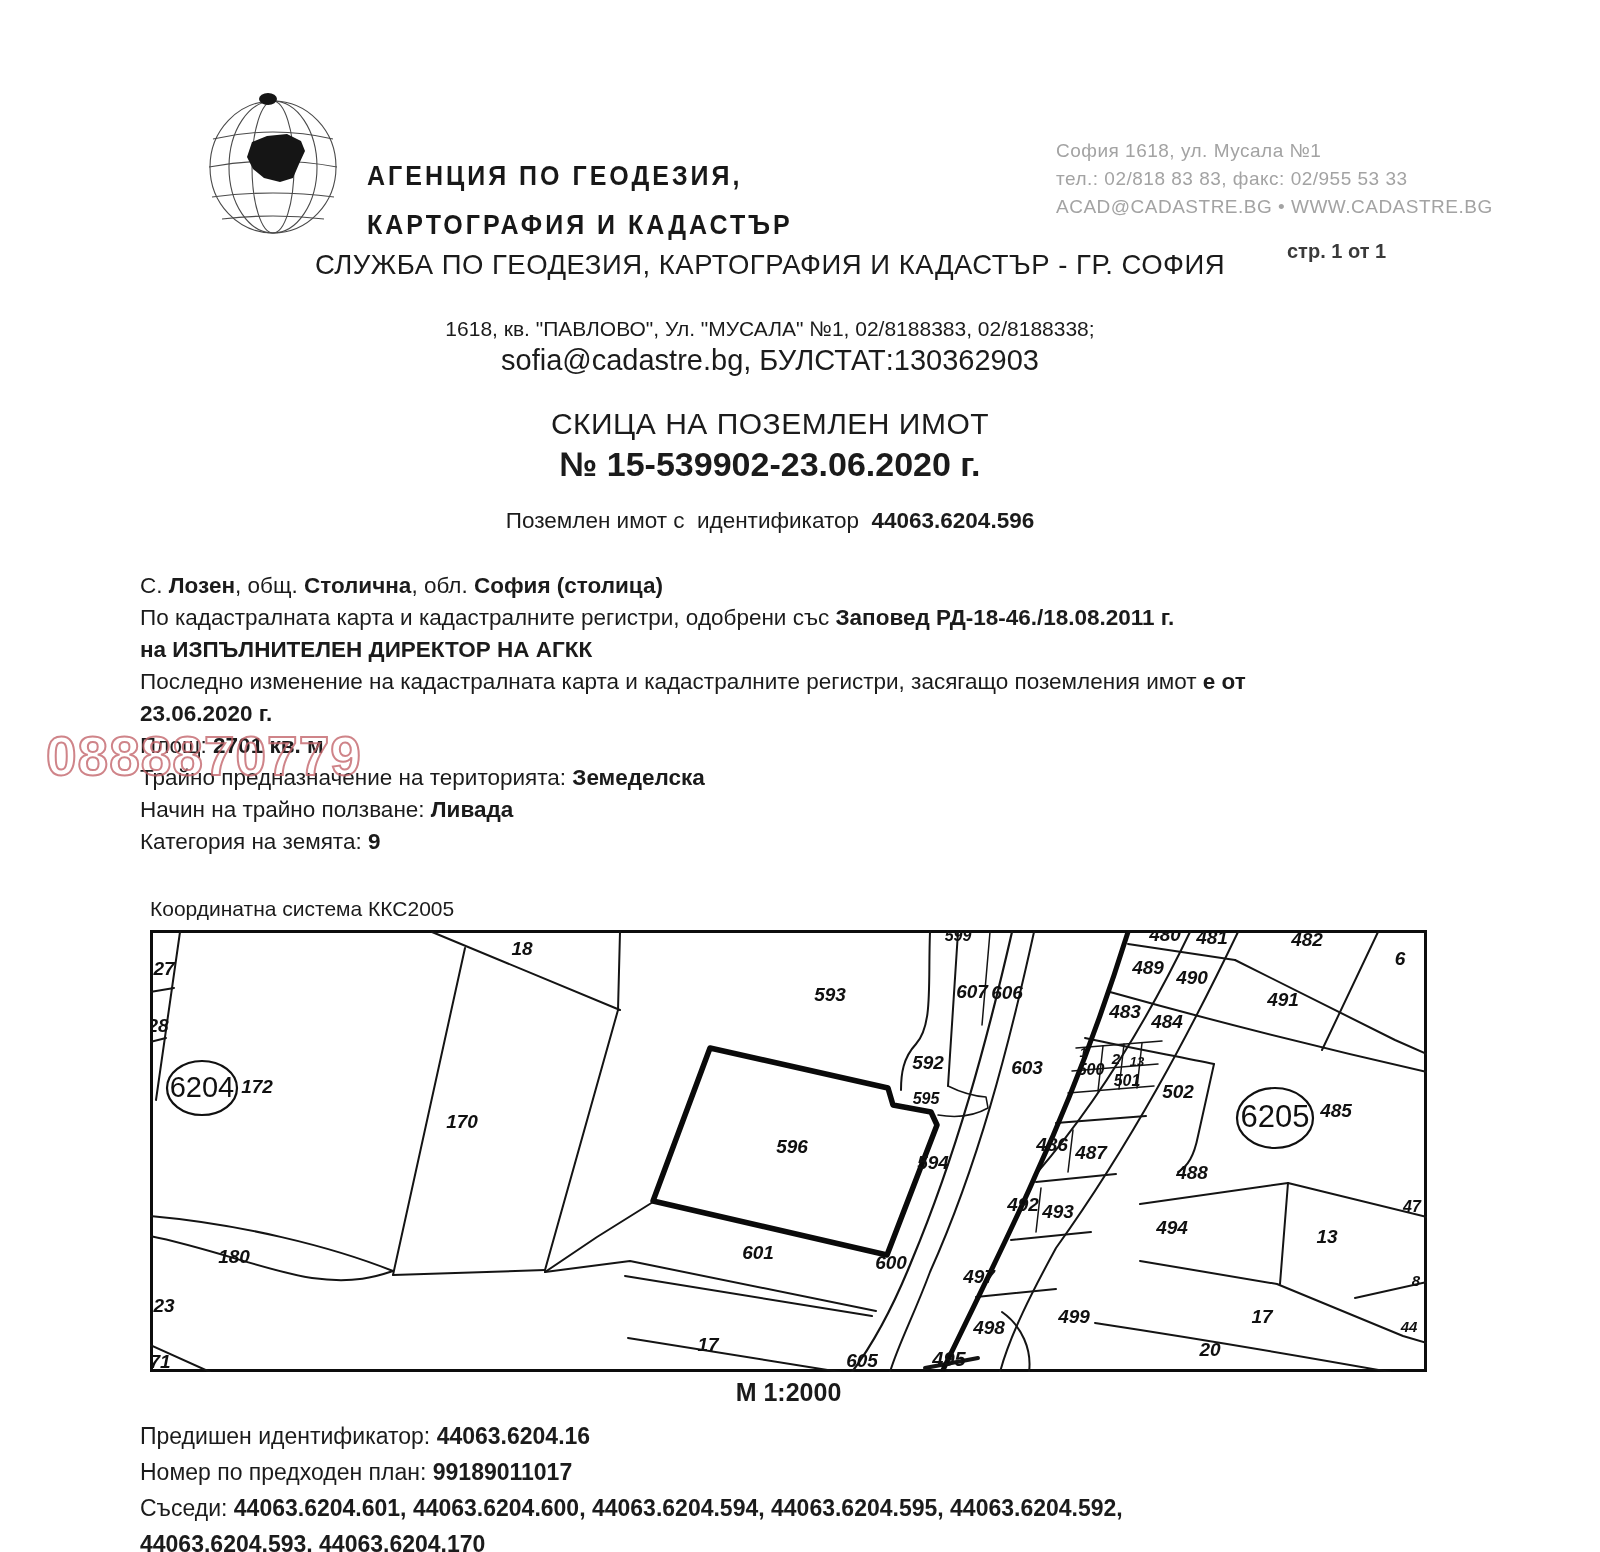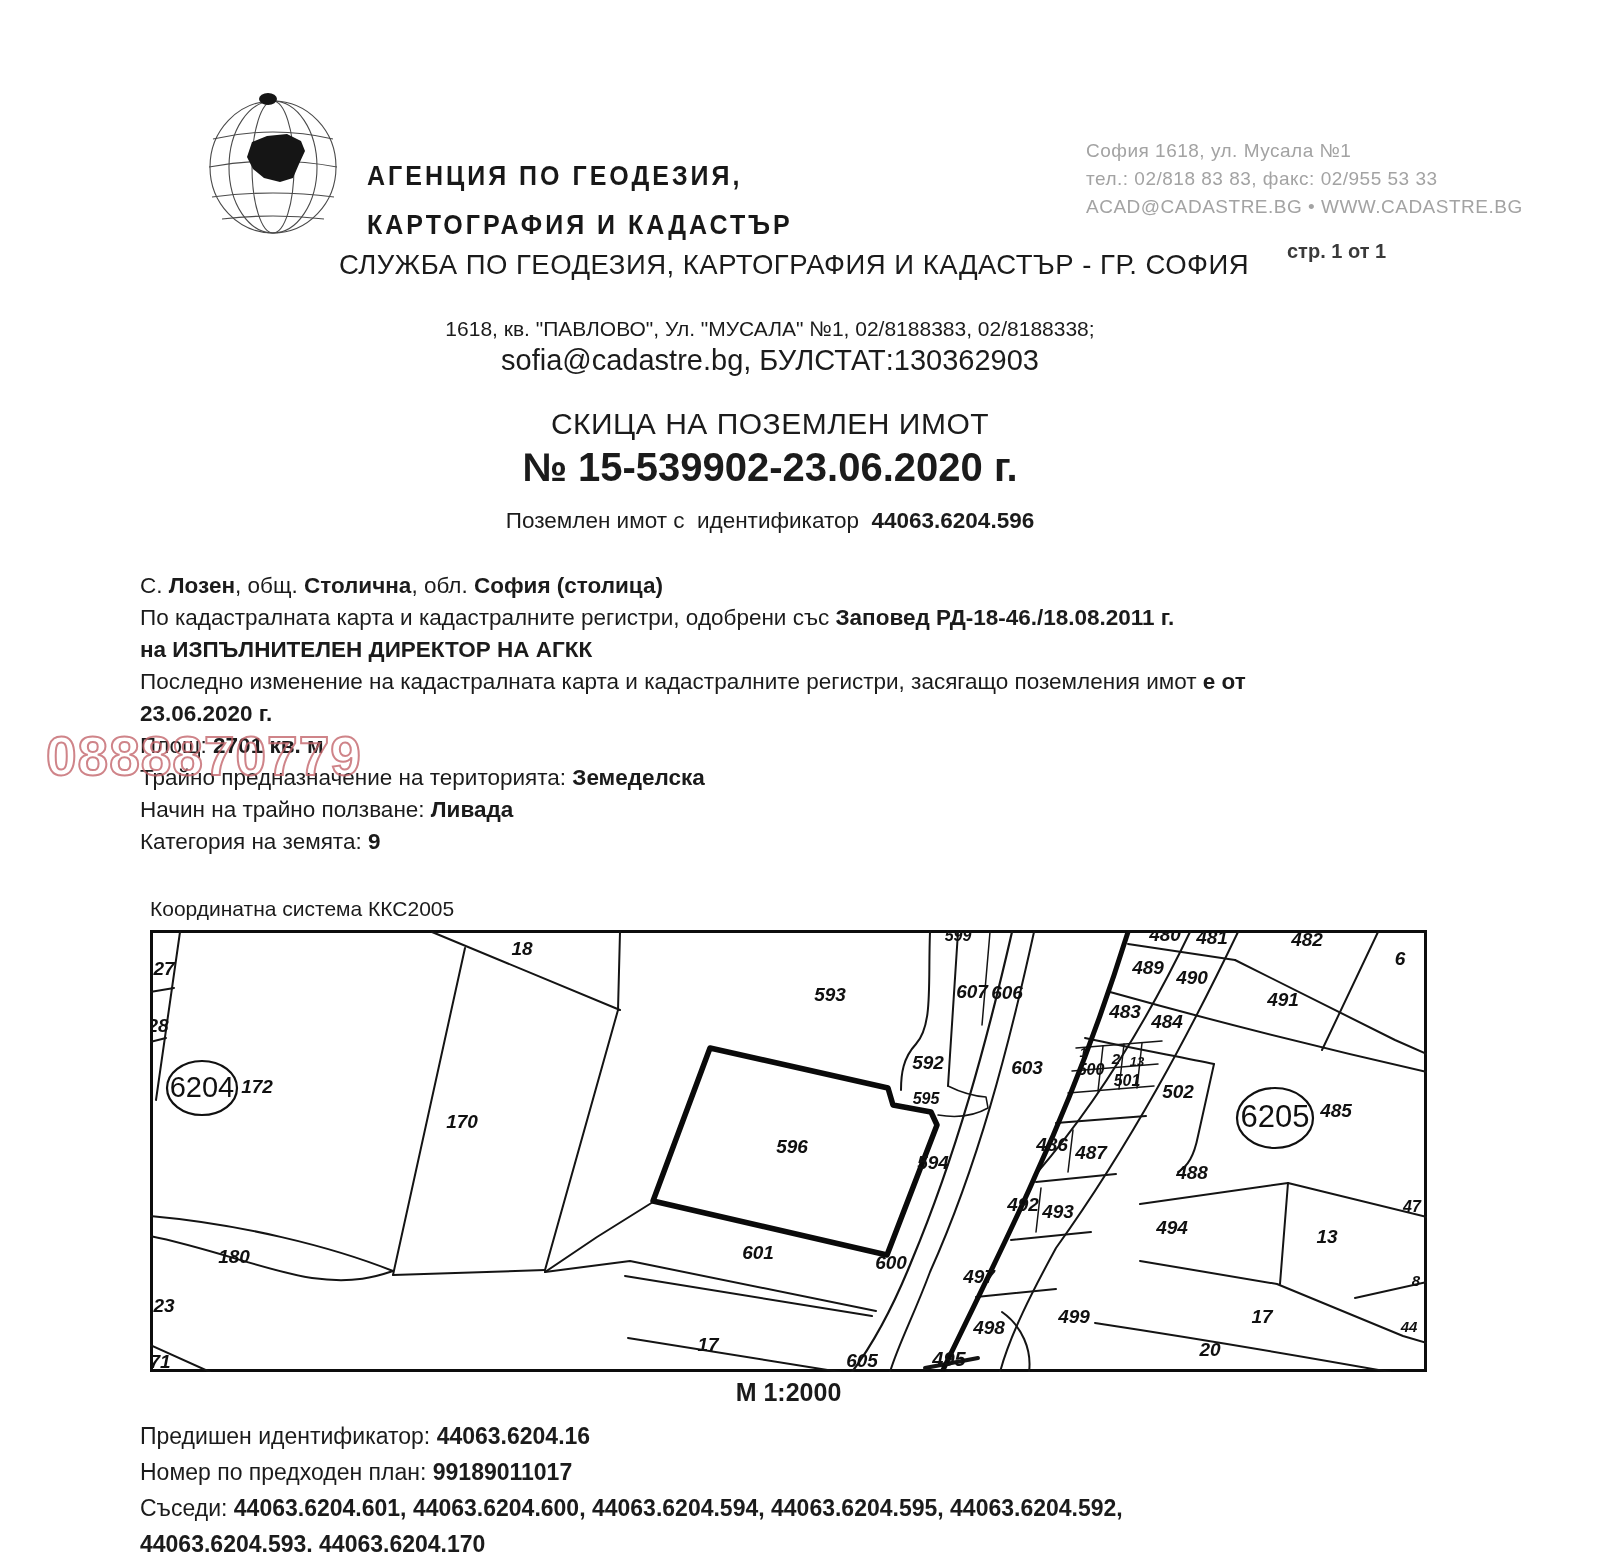--- a/index.html
+++ b/index.html
@@ -8,25 +8,25 @@
     background:#ffffff;color:#1b1b1b;
     font-family:"Liberation Sans", sans-serif;
   }
   .abs{position:absolute;}
   .b{font-weight:bold;}
   .seg{white-space:pre-wrap;}
   .centerband{left:0;width:1540px;text-align:center;}
   #agency-name{font-weight:bold;font-size:25px;letter-spacing:3px;line-height:46px;color:#181818;transform:scaleY(1.08);transform-origin:top left;}
   #contact-block{font-size:19px;line-height:28px;color:#a3a3a3;letter-spacing:.5px;}
   #page-marker{font-size:20px;font-weight:bold;color:#3a3a3a;margin-top:28px;}
-  #office-title{top:249px;font-size:27.5px;letter-spacing:.5px;padding-left:24px;}
+  #office-title{top:249px;font-size:27.5px;letter-spacing:.5px;}
   #office-address{top:317px;font-size:21px;}
   #office-contact{top:344px;font-size:29px;}
   #doc-title-1{top:407px;font-size:30px;font-weight:normal;letter-spacing:.5px;}
-  #doc-title-2{top:445px;font-size:40px;font-weight:bold;}
+  #doc-title-2{top:445px;font-size:34px;font-weight:bold;}
   #subtitle{top:508px;font-size:22.5px;}
   #details{left:140px;top:570px;width:1360px;font-size:22.5px;line-height:32px;}
   #watermark{
     left:46px;top:724px;font-size:55px;font-weight:bold;letter-spacing:1px;
     color:transparent;-webkit-text-stroke:2px #c4666c;opacity:.8;pointer-events:none;
   }
   #coord-system{left:150px;top:897px;font-size:21px;}
   #map-wrap{left:150px;top:930px;width:1277px;height:442px;}
   #map-scale{left:150px;top:1378px;width:1277px;text-align:center;font-size:25px;font-weight:bold;}
   #footer{left:140px;top:1418px;width:1400px;font-size:23px;line-height:36px;}
@@ -49,21 +49,21 @@
     <path d="M47,57 L62,51 82,49 96,56 100,66 94,79 88,93 75,97 59,93 48,84 42,72 Z" fill="#151515"></path>
     <ellipse cx="63" cy="14" rx="9" ry="6" fill="#151515"></ellipse>
   </svg>
 </div>
 
 <div class="abs" id="agency-name" style="left:367px;top:150px;">
   <div>АГЕНЦИЯ ПО ГЕОДЕЗИЯ,</div>
   <div>КАРТОГРАФИЯ И КАДАСТЪР</div>
 </div>
 
-<div class="abs" id="contact-block" style="left:1086px;top:137px;">
+<div class="abs" id="contact-block" style="left:1056px;top:137px;">
   <div>София 1618, ул. Мусала №1</div>
   <div>тел.: 02/818 83 83, факс: 02/955 53 33</div>
   <div style="text-transform:uppercase;">acad@cadastre.bg  •  www.cadastre.bg</div>
 </div>
 
 <div class="abs" id="page-marker" style="left:1287px;top:212px;">стр. 1 от 1</div>
 
 <div class="abs centerband" id="office-title">СЛУЖБА ПО ГЕОДЕЗИЯ, КАРТОГРАФИЯ И КАДАСТЪР - ГР. СОФИЯ</div>
 <div class="abs centerband" id="office-address">1618, кв. "ПАВЛОВО", Ул. "МУСАЛА" №1, 02/8188383, 02/8188338;</div>
 <div class="abs centerband" id="office-contact">sofia@cadastre.bg, БУЛСТАТ:130362903</div>

